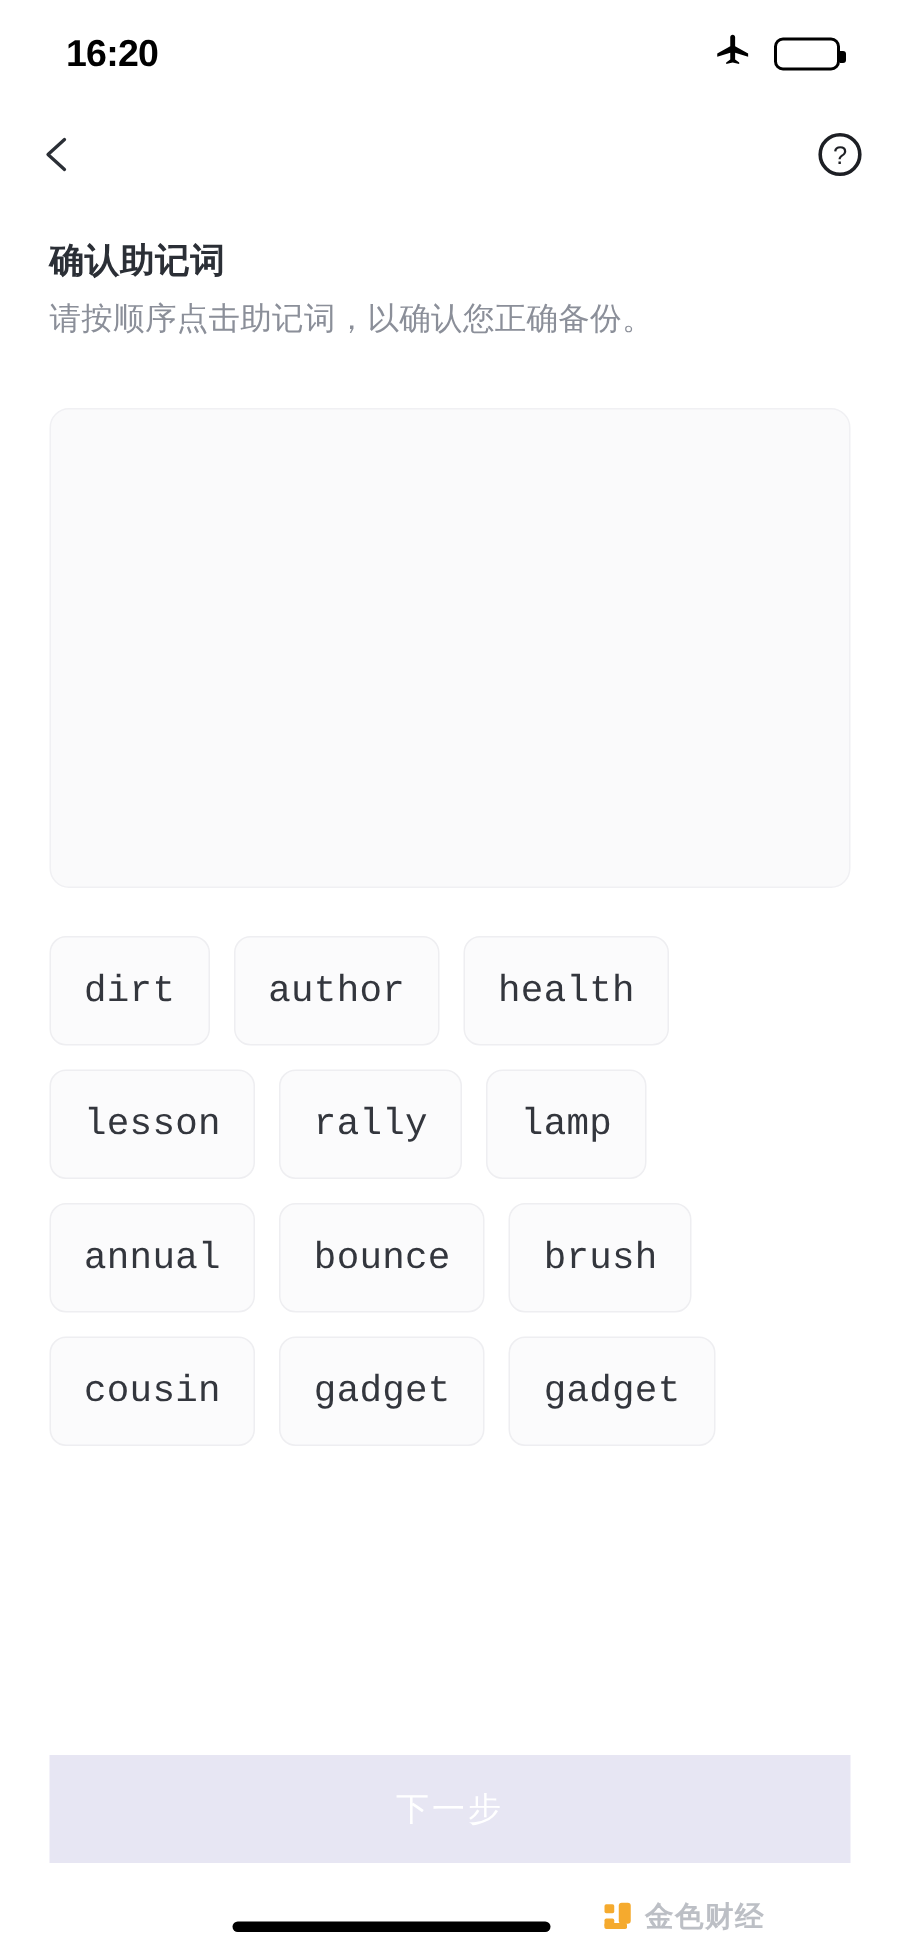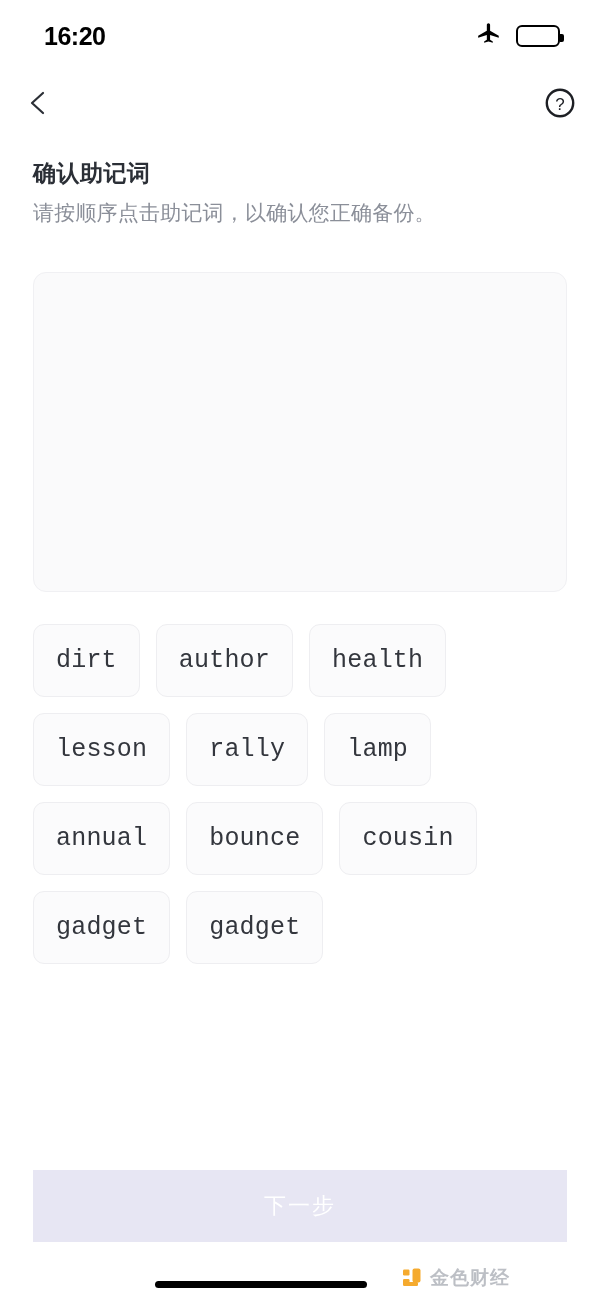--- a/index.html
+++ b/index.html
@@ -253,20 +253,21 @@
 
   <div class="word-pool">
       <div class="word-chip">dirt</div>
       <div class="word-chip">author</div>
       <div class="word-chip">health</div>
       <div class="word-chip">lesson</div>
       <div class="word-chip">rally</div>
       <div class="word-chip">lamp</div>
       <div class="word-chip">annual</div>
       <div class="word-chip">bounce</div>
+      <div class="word-chip">brush</div>
       <div class="word-chip">cousin</div>
       <div class="word-chip">gadget</div>
       <div class="word-chip">gadget</div>
     </div>
 
   <button class="next-btn" disabled="">下一步</button>
 
   <div class="watermark">
     <span class="wm-logo">
       <svg width="24" height="24" viewBox="0 0 24 24">

